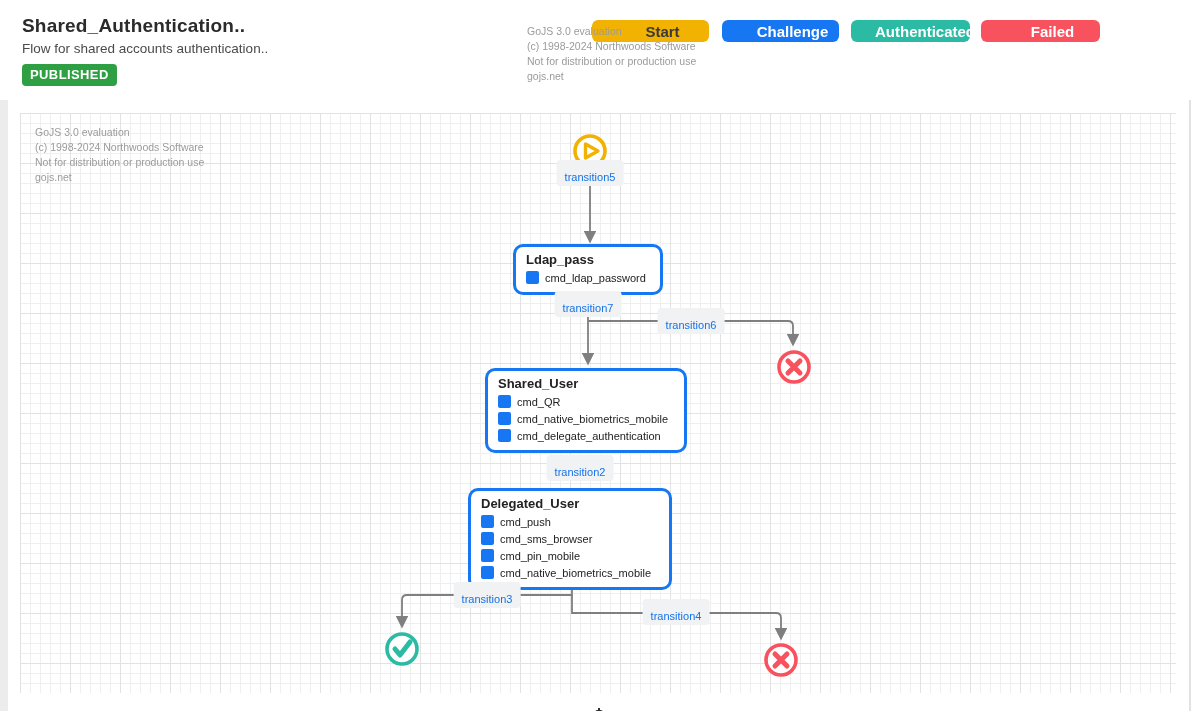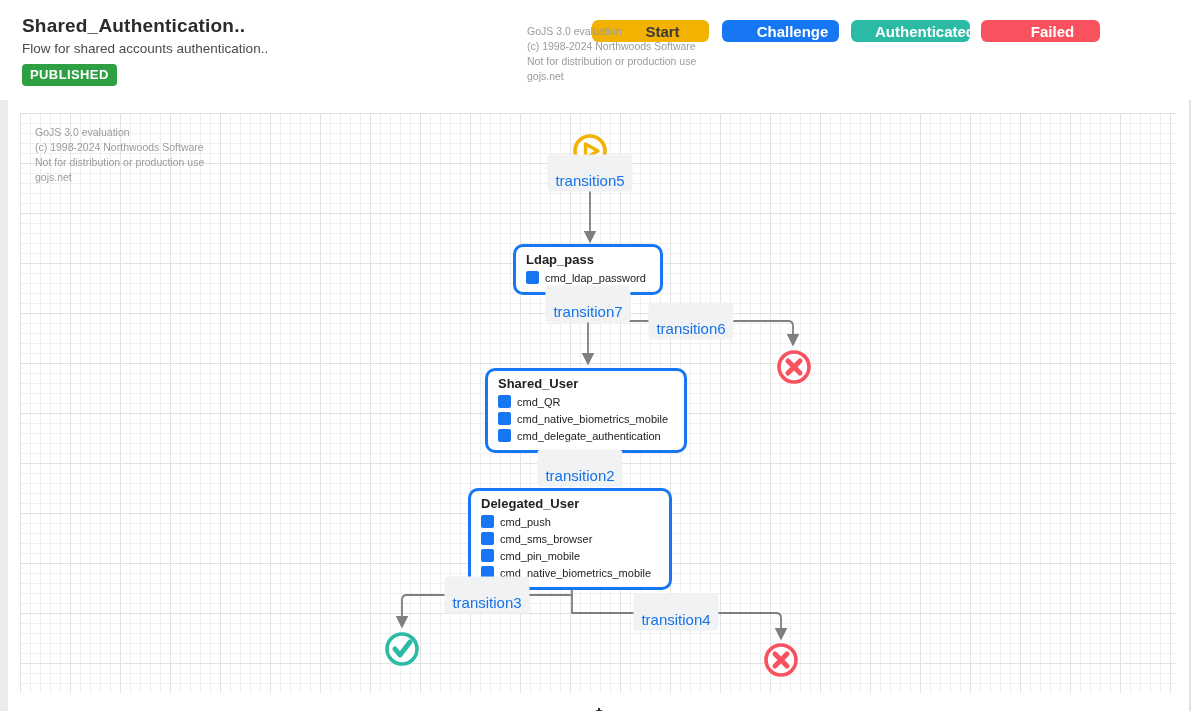--- a/index.html
+++ b/index.html
@@ -71,22 +71,22 @@
     border: 3px solid #1777f2; border-radius: 10px;
     padding: 5px 10px 8px; z-index: 3;
   }
   .node-title { font-size: 13px; font-weight: bold; color: #222; margin-bottom: 3px; white-space: nowrap; }
   .node-item { display: flex; align-items: center; margin-top: 4px; white-space: nowrap; }
   .item-square { width: 13px; height: 13px; background: #1777f2; border-radius: 2px; margin-right: 6px; flex: 0 0 auto; }
   .item-text { font-size: 11px; color: #222; }
 
   .tlabel {
     position: absolute; transform: translate(-50%, -50%);
-    background: #f1f2f4; color: #1673e6; font-size: 15px;
-    padding: 17px 8px 3px; border-radius: 4px; white-space: nowrap; z-index: 4;
+    background: #f1f2f4; color: #1673e6; font-size: 11px;
+    padding: 11px 8px 3px; border-radius: 4px; white-space: nowrap; z-index: 4;
   }
 
   .bottom-cut { position: absolute; left: 588px; top: 701px; z-index: 6; }
 </style>
 </head>
 <body>
 
 <div class="left-strip"></div>
 <div class="right-line"></div>
 

